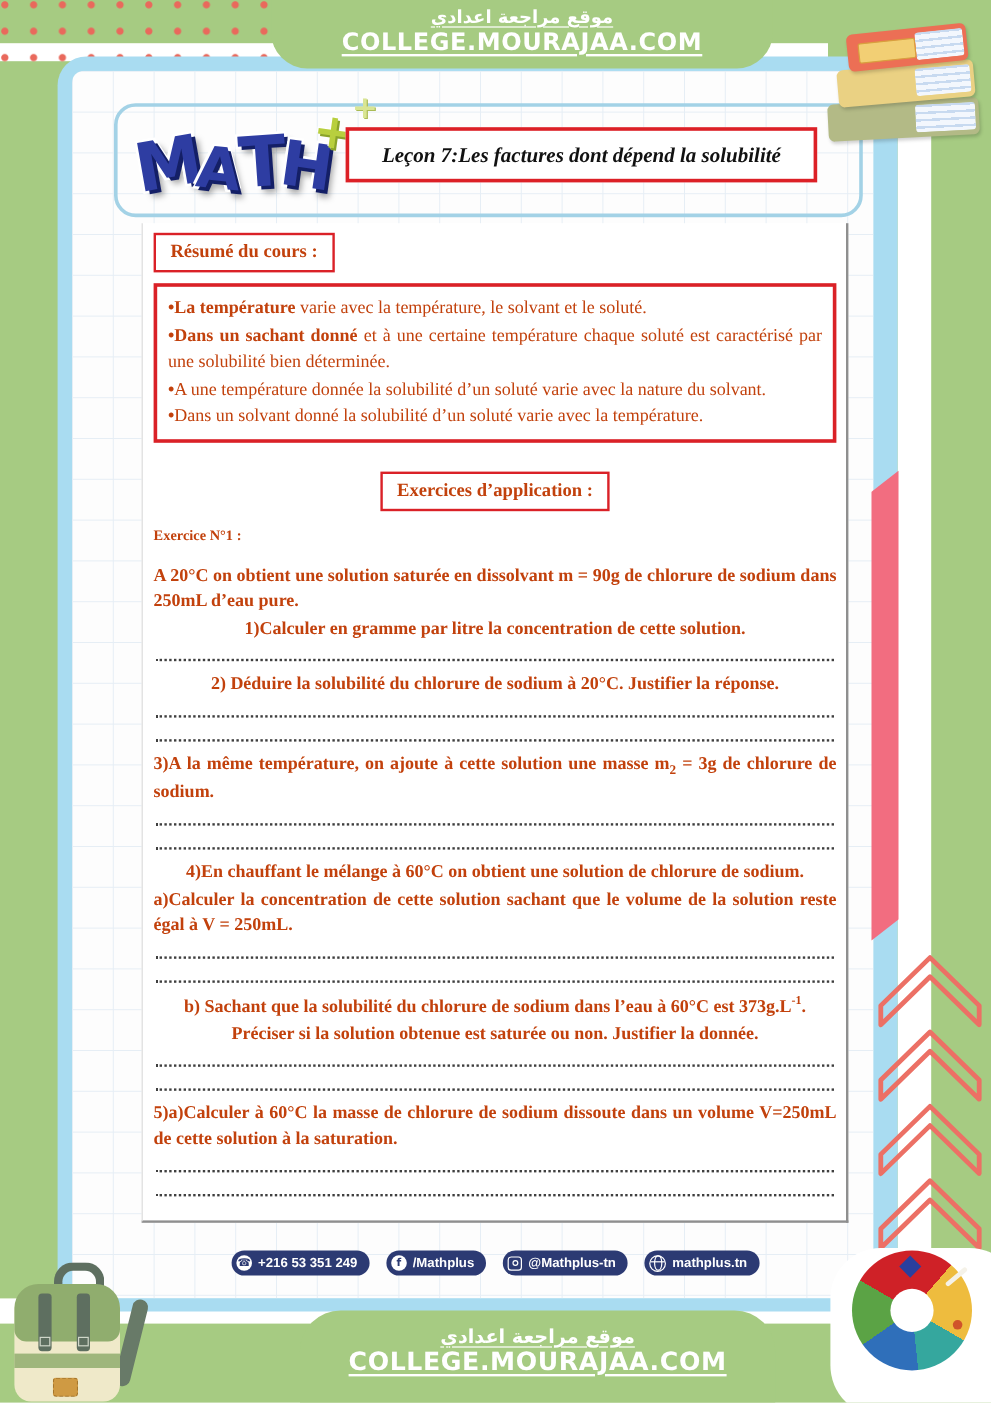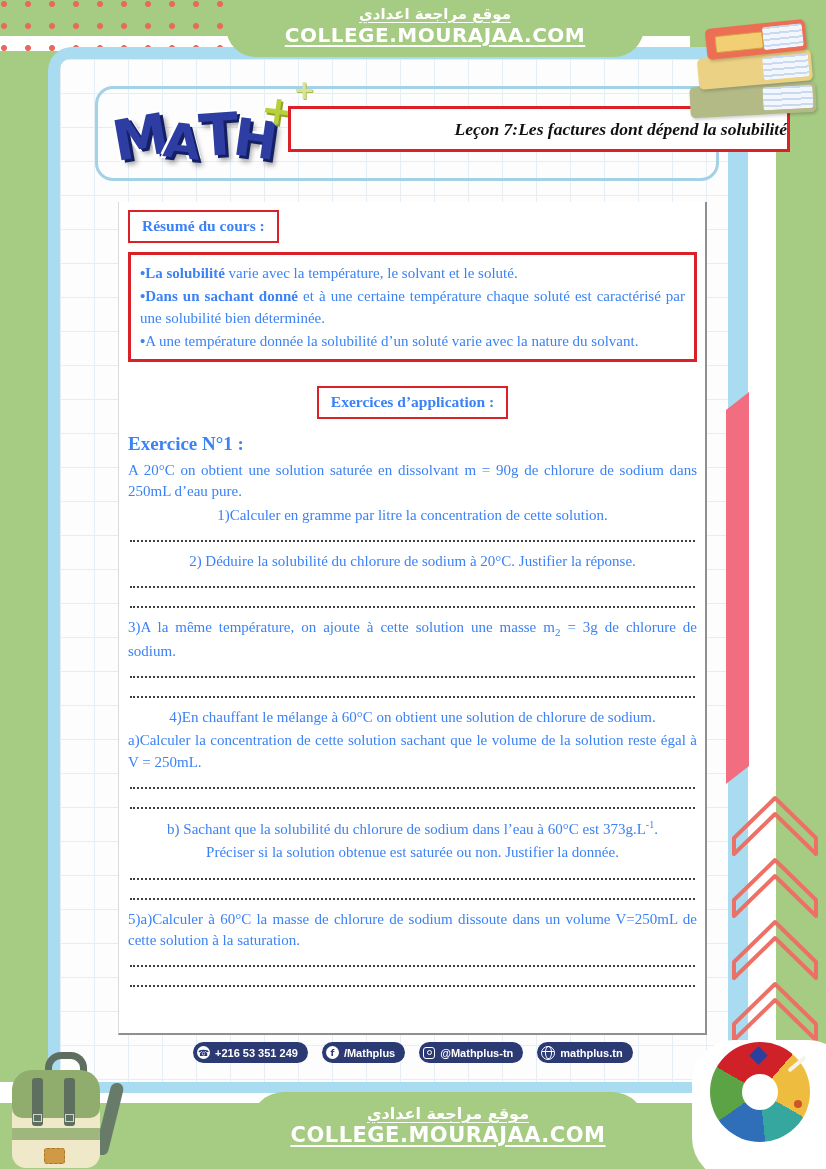--- a/index.html
+++ b/index.html
@@ -37,34 +37,34 @@
   .math-logo{position:absolute;left:14px;top:12px;display:flex;align-items:flex-start;
              font-family:"DejaVu Sans",sans-serif;font-weight:bold;color:#2e3da2;letter-spacing:-3px;}
   .math-letter{text-shadow:3px 3px 0 #141f66,-2px -2px 0 #fff,2px -2px 0 #fff,-2px 2px 0 #fff,2px 2px 0 #fff,5px 6px 5px rgba(0,0,0,.35);}
   .math-letter:nth-child(1){font-size:56px;transform:rotate(-10deg) translateY(4px);}
   .math-letter:nth-child(2){font-size:48px;transform:rotate(6deg) translateY(12px);}
   .math-letter:nth-child(3){font-size:58px;transform:rotate(-4deg);}
   .math-letter:nth-child(4){font-size:52px;transform:rotate(8deg) translateY(8px);}
   .plus-large{position:absolute;right:-16px;top:-14px;font-size:40px;color:#b8cf3e;transform:rotate(8deg);
               text-shadow:2px 2px 0 #8aa32a,-1px -1px 0 #fff;}
   .plus-small{position:absolute;right:-36px;top:-26px;font-size:26px;color:#d9e594;text-shadow:1px 1px 0 #aabb55;}
-  .title-box{position:absolute;left:190px;top:17px;width:502px;height:46px;border:3.5px solid #dc2026;box-sizing:border-box;
-             display:flex;align-items:center;justify-content:flex-end;background:#fff;}
+  .title-box{position:absolute;left:190px;top:17px;width:393px;height:46px;border:3.5px solid #dc2026;box-sizing:border-box;
+             display:flex;align-items:center;justify-content:center;background:#fff;}
   .title-box span{font-family:"Liberation Serif",serif;font-weight:bold;font-style:italic;font-size:17.5px;color:#111;white-space:nowrap;}
 
   
-  .content{position:absolute;left:58px;top:143px;width:589px;height:833px;background:#fff;box-sizing:border-box;
+  .content{position:absolute;left:58px;top:127px;width:589px;height:833px;background:#fff;box-sizing:border-box;
            border-right:2px solid #8f8f8f;border-bottom:2px solid #8f8f8f;border-left:1px solid #dcdcdc;
            padding:8px 8px 13px 9px;overflow:hidden;
-           font-family:"Liberation Serif",serif;font-size:15px;color:#3b82f6;line-height:1.42;}
+           font-family:"Liberation Serif",serif;font-size:15px;color:#c2410c;line-height:1.42;}
   .red-tag{display:inline-block;border:2.5px solid #da2127;padding:3px 12px 4px;font-weight:bold;font-size:15.5px;background:#fff;}
   .summary-box{border:3px solid #da2127;margin-top:9px;padding:7px 9px;text-align:justify;line-height:1.5;}
   .center-row{text-align:center;margin-top:24px;}
-  .ex-heading{font-weight:bold;font-size:19px;margin:12px 0 2px;}
-  .content p{margin:0 0 2px;text-align:justify;}
+  .ex-heading{font-weight:bold;font-size:12px;margin:12px 0 15px;}
+  .content p{margin:0 0 2px;text-align:justify;font-weight:bold;}
   .content p.no-just{text-align:center;}
   .dots-line{height:9px;border-bottom:2px dotted #3f3f3f;margin:5px 2px 9px;}
   sub{font-size:11px;} sup{font-size:10px;}
 
   
   .badges{position:absolute;left:133px;top:983px;display:flex;gap:14px;}
   .pill{height:21px;background:#2c3a73;border-radius:11px;display:flex;align-items:center;gap:5px;
         padding:0 10px 0 4px;color:#fff;font-size:11px;font-weight:bold;white-space:nowrap;cursor:pointer;}
   .cicon{width:13px;height:13px;border-radius:50%;background:#fff;color:#2c3a73;display:flex;align-items:center;justify-content:center;
          font-size:9px;font-weight:bold;font-family:"DejaVu Sans",sans-serif;flex:none;}
@@ -130,23 +130,24 @@
       </div>
       <div class="title-box">
         <span>Leçon 7:Les factures dont dépend la solubilité</span>
       </div>
     </div>
 
     <div class="content">
       <span class="red-tag">Résumé du cours :</span>
 
       <div class="summary-box">
-        <div><b>•La solubilité</b><span> varie avec la température, le solvant et le soluté.</span></div>
+        <div><b>•La température</b><span> varie avec la température, le solvant et le soluté.</span></div>
         <div><b>•Dans un sachant donné</b><span> et à une certaine température chaque soluté est caractérisé par une solubilité bien déterminée.</span></div>
         <div><b>•</b><span>A une température donnée la solubilité d’un soluté varie avec la nature du solvant.</span></div>
+        <div><b>•</b><span>Dans un solvant donné la solubilité d’un soluté varie avec la température.</span></div>
       </div>
 
       <div class="center-row">
         <span class="red-tag">Exercices d’application :</span>
       </div>
 
       <div class="ex-heading">Exercice N°1 :</div>
       <p>A 20°C on obtient une solution saturée en dissolvant m = 90g de chlorure de sodium dans 250mL d’eau pure.</p>
       <p class="no-just">1)Calculer en gramme par litre la concentration de cette solution.</p>
       <div class="dots-line"></div>

